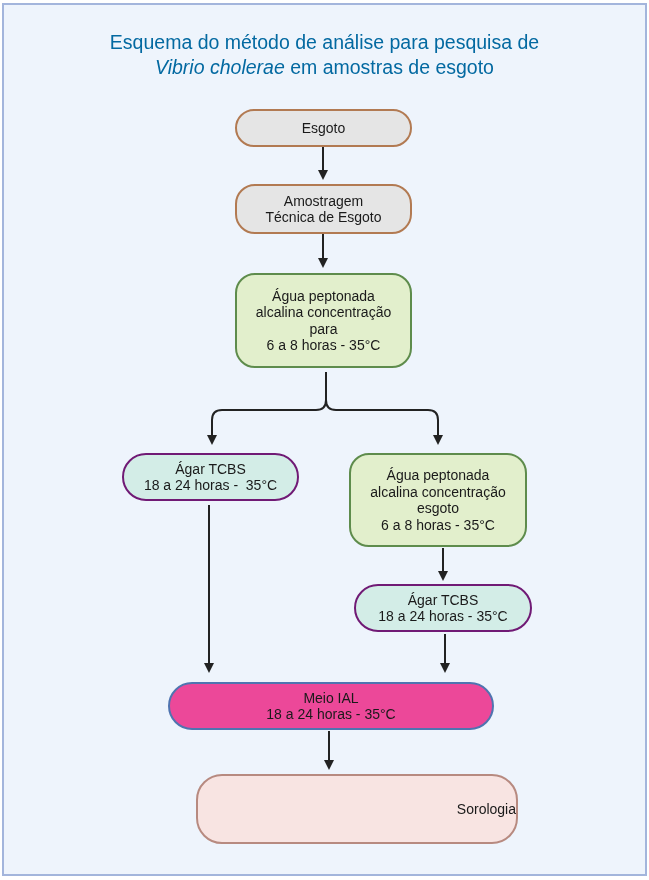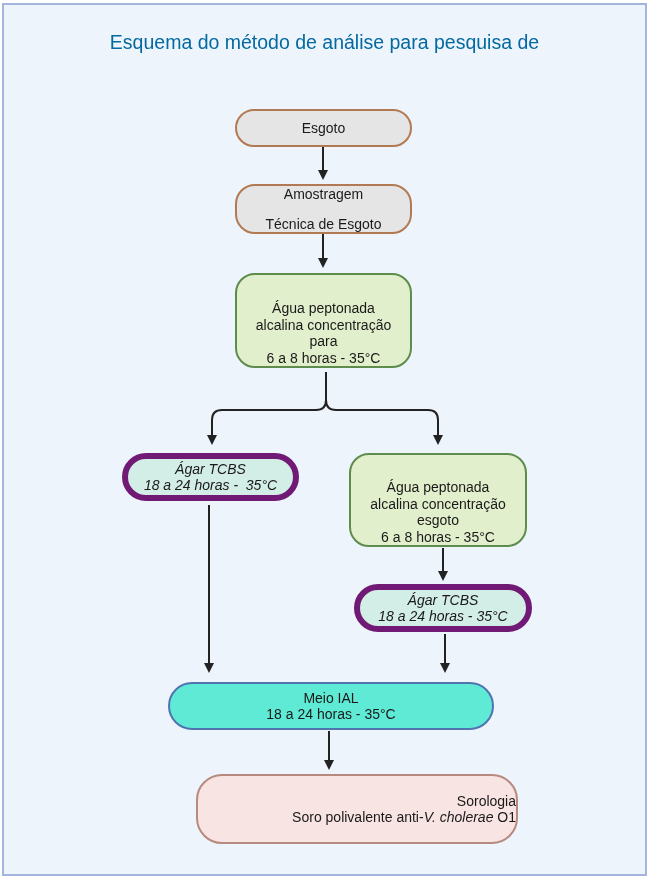--- a/index.html
+++ b/index.html
@@ -7,33 +7,34 @@
          font-family:"Liberation Sans", sans-serif; color:#1a1a1a; }
   .frame { position:absolute; left:2px; top:3px; width:641px; height:869px;
            background:#eef4fc; border:2px solid #a3b5dc; }
   .title { position:absolute; left:0; top:30px; width:649px; text-align:center;
            font-size:19.5px; line-height:25px; color:#0369a1; }
   .title i { font-style:italic; }
   .node { position:absolute; box-sizing:border-box; display:flex; flex-direction:column;
           align-items:center; justify-content:center; text-align:center;
           font-size:14px; line-height:16.5px; color:#1a1a1a; }
   .pill-tan { background:#e5e5e5; border:2px solid #b27a52; border-radius:20px; }
-  .green { background:#e2efcc; border:2px solid #5e8c4c; border-radius:20px;justify-content:flex-end; }
-  .teal { background:#d3ede7; border:6px solid #701a75; border-radius:24px;font-style:italic; }
-  .blue { background:#5eead4; border:2px solid #4f74b0; border-radius:24px; }
+  .green { background:#e2efcc; border:2px solid #5e8c4c; border-radius:20px; }
+  .teal { background:#d3ede7; border:2px solid #701a75; border-radius:24px; }
+  .blue { background:#ec4899; border:2px solid #4f74b0; border-radius:24px; }
   .pink { background:#f8e4e2; border:2px solid #b78a80; border-radius:26px; }
   svg.arrows { position:absolute; left:0; top:0; }
 </style>
 </head>
 <body>
 
 <div class="frame"></div>
 
 <div class="title">
   <div>Esquema do método de análise para pesquisa de</div>
+  <div><i>Vibrio cholerae</i><span> em amostras de esgoto</span></div>
 </div>
 
 <svg class="arrows" width="649" height="880">
   <defs>
     <marker id="ah" markerWidth="10" markerHeight="10" refX="5" refY="5" orient="auto" markerUnits="userSpaceOnUse">
       <path d="M0,0 L10,5 L0,10 z" fill="#222"></path>
     </marker>
   </defs>
   <g stroke="#222" stroke-width="2" fill="none">
     <line x1="323" y1="147" x2="323" y2="175" marker-end="url(#ah)"></line>
@@ -44,21 +45,21 @@
     <line x1="443" y1="548" x2="443" y2="576" marker-end="url(#ah)"></line>
     <line x1="445" y1="634" x2="445" y2="668" marker-end="url(#ah)"></line>
     <line x1="329" y1="731" x2="329" y2="765" marker-end="url(#ah)"></line>
   </g>
 </svg>
 
 <div class="node pill-tan" style="left:235px;top:109px;width:177px;height:38px;">
   <div>Esgoto</div>
 </div>
 
-<div class="node pill-tan" style="left:235px;top:184px;width:177px;height:50px;justify-content:space-between;">
+<div class="node pill-tan" style="left:235px;top:184px;width:177px;height:50px;">
   <div>Amostragem</div>
   <div>Técnica de Esgoto</div>
 </div>
 
 <div class="node green" style="left:235px;top:273px;width:177px;height:95px;">
   <div>Água peptonada</div>
   <div>alcalina concentração</div>
   <div>para</div>
   <div>6 a 8 horas - 35°C</div>
 </div>
@@ -80,14 +81,13 @@
   <div>18 a 24 horas - 35°C</div>
 </div>
 
 <div class="node blue" style="left:168px;top:682px;width:326px;height:48px;">
   <div>Meio IAL</div>
   <div>18 a 24 horas - 35°C</div>
 </div>
 
 <div class="node pink" style="left:196px;top:774px;width:322px;height:70px;align-items:flex-end;">
   <div>Sorologia</div>
-  <div><span>Soro polivalente anti-</span><i>V. cholerae</i><span> O1</span></div>
 </div>
 
 </body></html>

